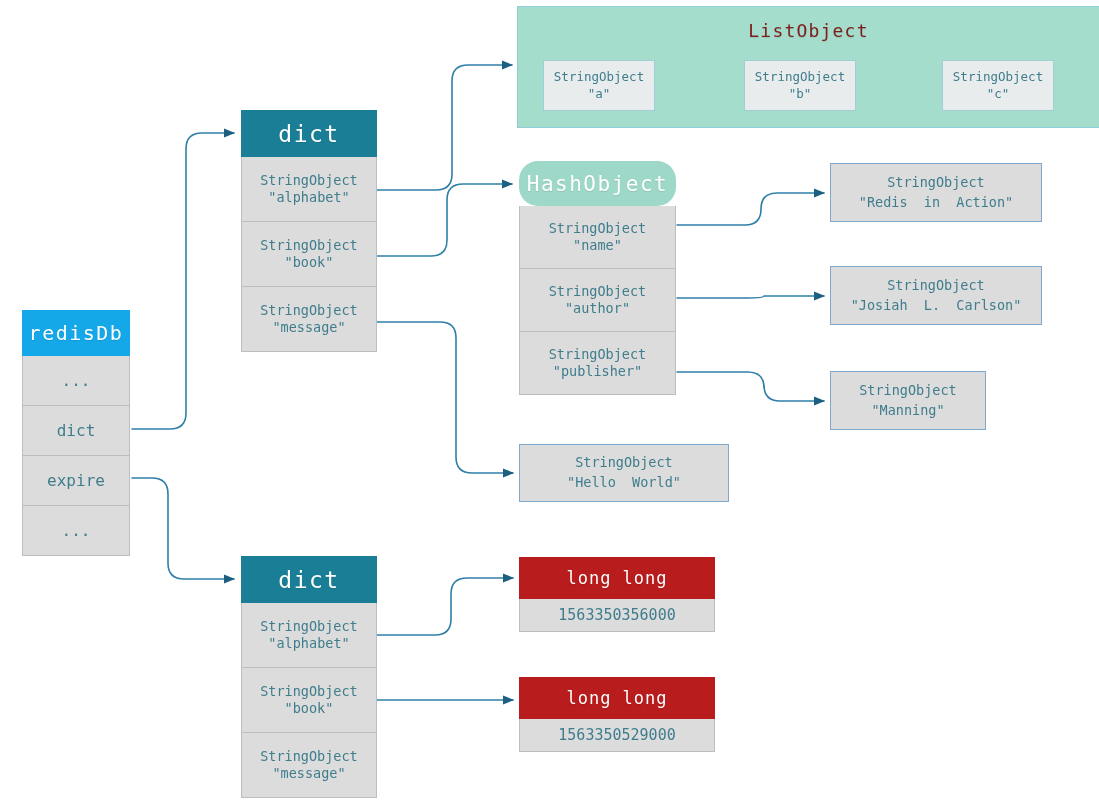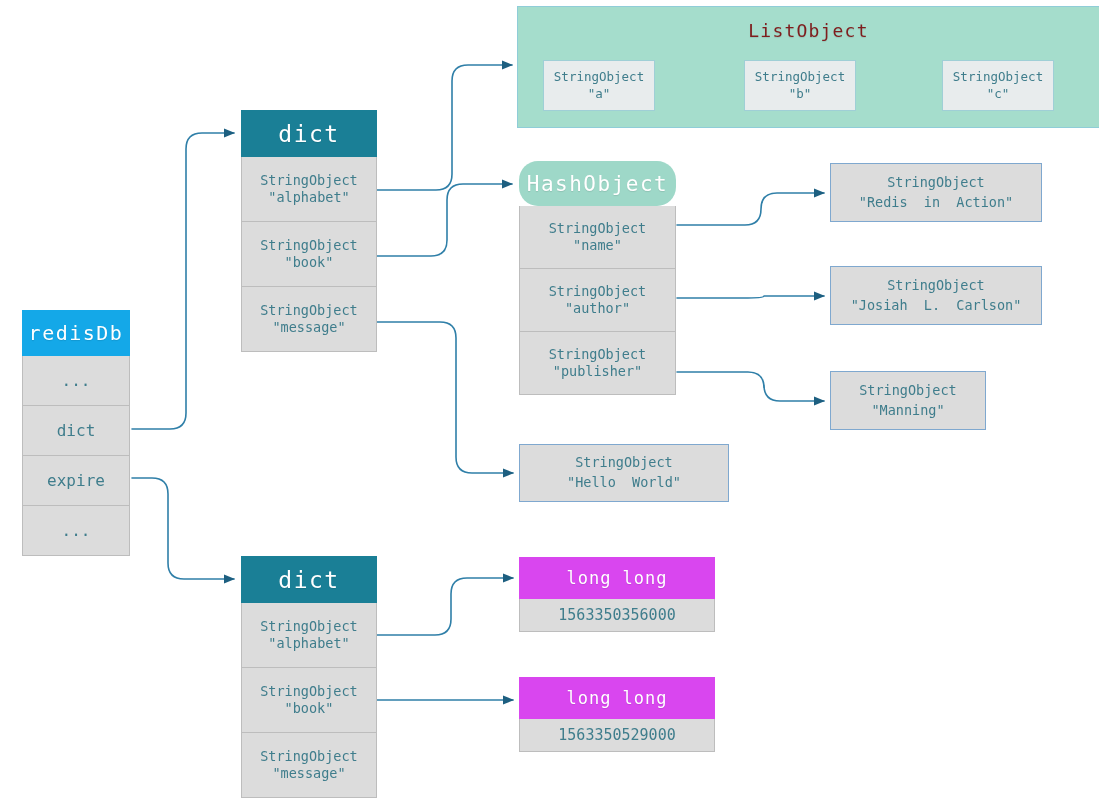--- a/index.html
+++ b/index.html
@@ -73,21 +73,21 @@
     display:flex;flex-direction:column;align-items:center;justify-content:center;
     color:#3f7d8c;font-size:12.5px;
   }
   .litem .l1,.litem .l2{line-height:1.35;}
   #litem-0{left:25px;}
   #litem-1{left:226px;}
   #litem-2{left:424px;}
 
   
   .llbox{position:absolute;box-sizing:border-box;width:196px;}
-  .llbox .bx-head{height:42px;background:#d946ef;font-size:17px;letter-spacing:1px;}
+  .llbox .bx-head{height:42px;background:#b91c1c;font-size:17px;letter-spacing:1px;}
   .llbox .bx-row{height:33px;font-size:15px;border:1px solid #bdbdbd;border-top:none;}
   #ll-0{left:519px;top:557px;}
   #ll-1{left:519px;top:677px;}
 
   
   #so-name     {left:830px;top:163px;width:212px;height:59px;}
   #so-author   {left:830px;top:266px;width:212px;height:59px;}
   #so-publisher{left:830px;top:371px;width:156px;height:59px;}
   #so-hello    {left:519px;top:444px;width:210px;height:58px;}
 </style>

